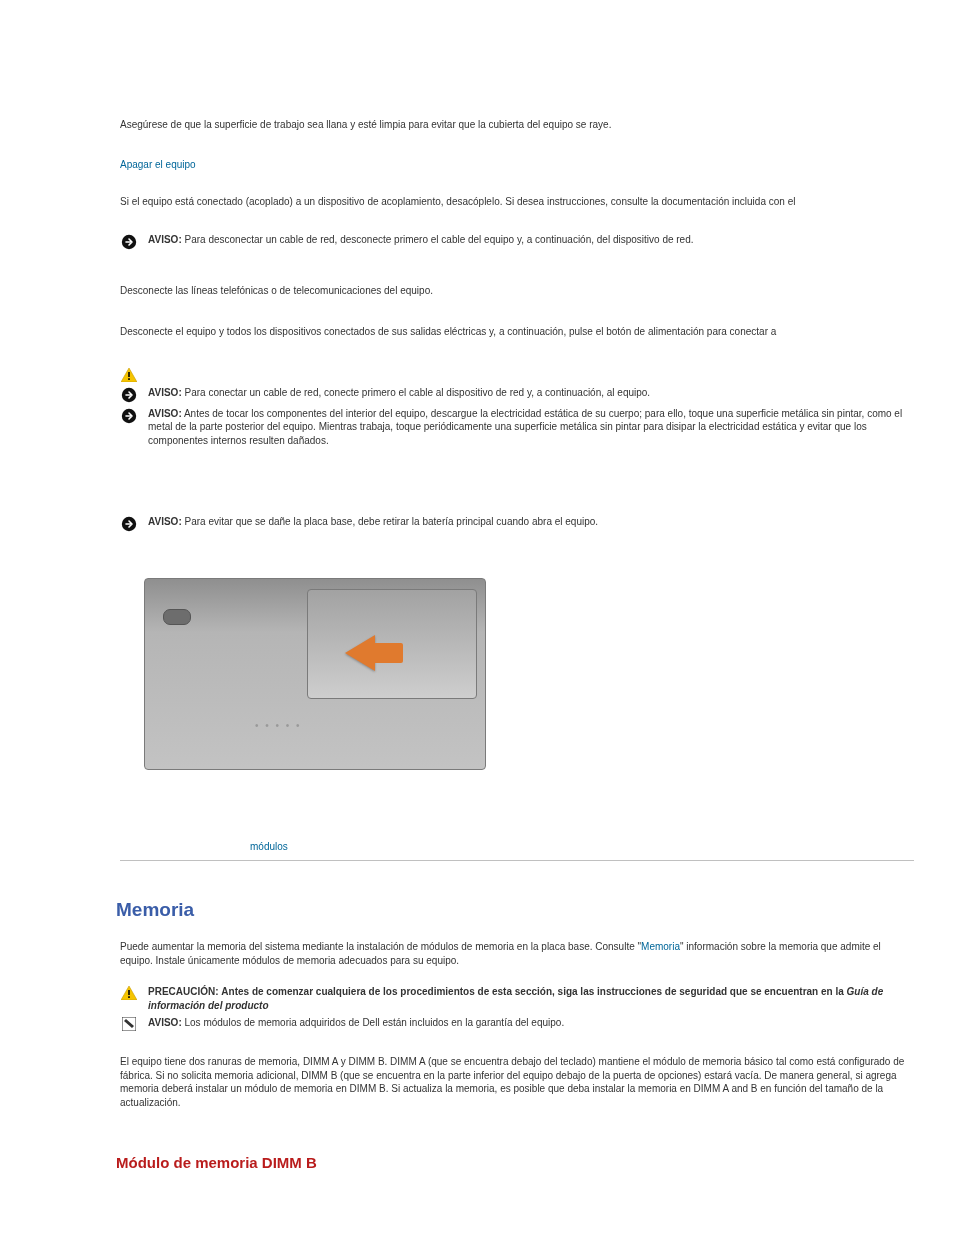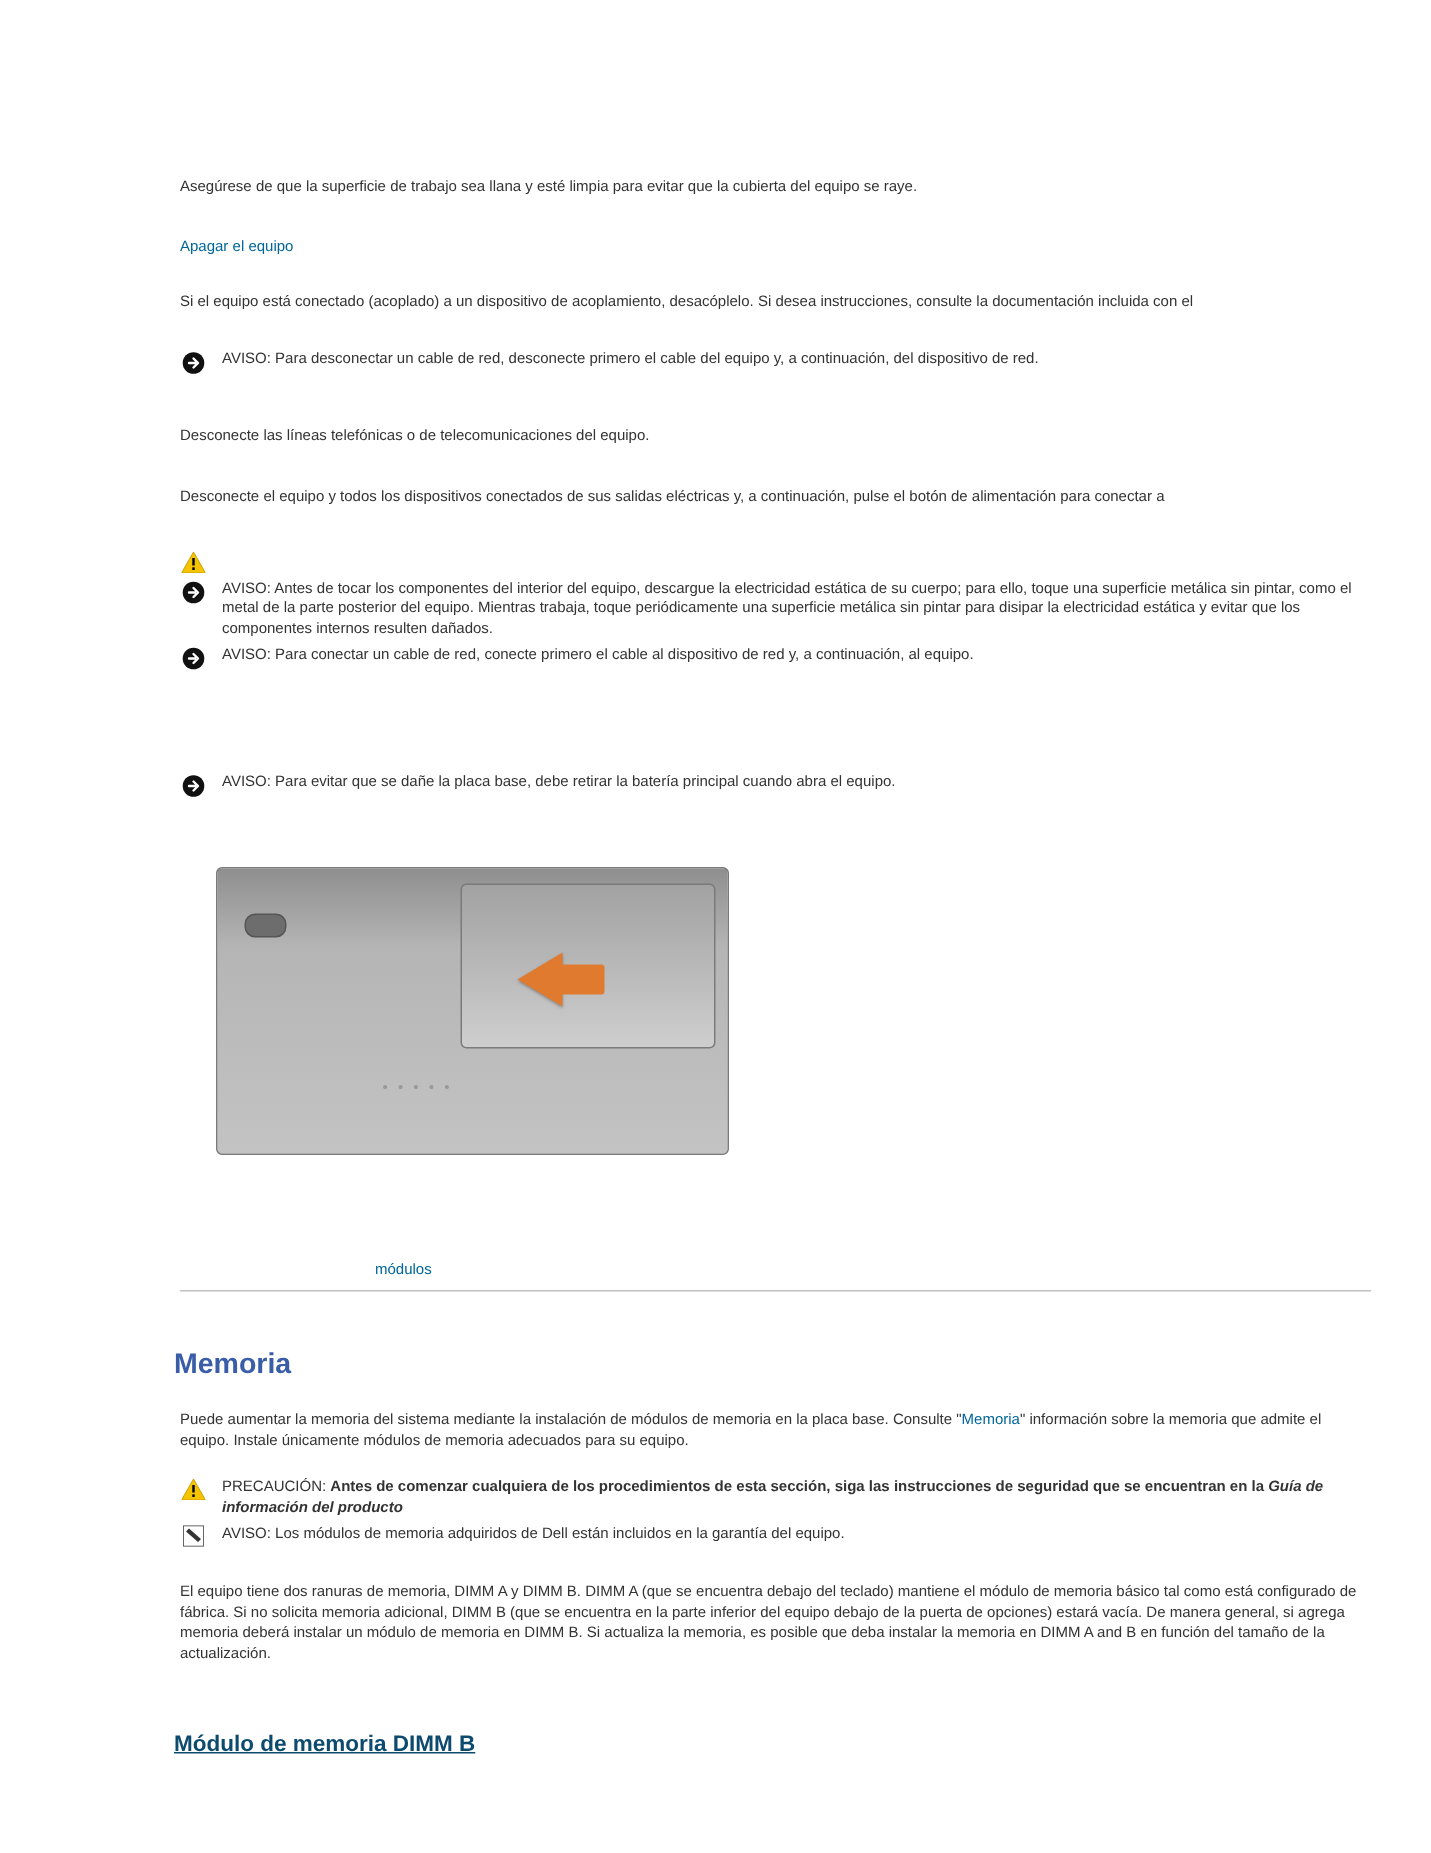--- a/index.html
+++ b/index.html
@@ -41,44 +41,43 @@
     border-top: 1px solid #c0c0c0;
     margin: 6px 0 6px 0;
   }
   .h1-blue {
     color: #3a5da8;
     font-size: 19px;
     font-weight: bold;
     margin: 0 0 4px -4px;
   }
   .h2-blue {
-    color: #0c4a6e;
+    color: #b91c1c;
     font-size: 15px;
     font-weight: bold;
     margin: 0 0 4px -4px;
-    text-decoration: underline;
   }
   .admon {
     display: flex;
     align-items: flex-start;
     gap: 10px;
     margin: 4px 0;
   }
   .admon .icon-col {
     width: 18px;
     flex: 0 0 18px;
     display: flex;
     justify-content: center;
     padding-top: 1px;
   }
   .admon .text-col {
     flex: 1 1 auto;
   }
   .admon .label {
-    font-weight: normal;
+    font-weight: bold;
   }
   .admon .caution .label,
   .caution-text { color: #1a1a1a; }
   .bold { font-weight: bold; }
   .italic { font-style: italic; }
   .link-bar {
     margin-left: 0;
     margin-top: 6px;
   }
   .link-only {
@@ -196,36 +195,36 @@
       <div class="icon-col">
         <span class="icon-notice">
           <svg width="16" height="16" viewBox="0 0 16 16">
               <circle cx="8" cy="8" r="7.2" fill="#111"></circle>
               <path d="M5 8 L9 8 M8 5 L11 8 L8 11" stroke="#fff" stroke-width="1.6" fill="none" stroke-linecap="round" stroke-linejoin="round"></path>
             </svg>
         </span>
       </div>
       <div class="text-col">
         <span class="label">AVISO:</span>
-        <span>Antes de tocar los componentes del interior del equipo, descargue la electricidad estática de su cuerpo; para ello, toque una superficie metálica sin pintar, como el metal de la parte posterior del equipo. Mientras trabaja, toque periódicamente una superficie metálica sin pintar para disipar la electricidad estática y evitar que los componentes internos resulten dañados.</span>
+        <span>Para conectar un cable de red, conecte primero el cable al dispositivo de red y, a continuación, al equipo.</span>
       </div>
     </div>
 
     <div class="admon">
       <div class="icon-col">
         <span class="icon-notice">
           <svg width="16" height="16" viewBox="0 0 16 16">
               <circle cx="8" cy="8" r="7.2" fill="#111"></circle>
               <path d="M5 8 L9 8 M8 5 L11 8 L8 11" stroke="#fff" stroke-width="1.6" fill="none" stroke-linecap="round" stroke-linejoin="round"></path>
             </svg>
         </span>
       </div>
       <div class="text-col">
         <span class="label">AVISO:</span>
-        <span>Para conectar un cable de red, conecte primero el cable al dispositivo de red y, a continuación, al equipo.</span>
+        <span>Antes de tocar los componentes del interior del equipo, descargue la electricidad estática de su cuerpo; para ello, toque una superficie metálica sin pintar, como el metal de la parte posterior del equipo. Mientras trabaja, toque periódicamente una superficie metálica sin pintar para disipar la electricidad estática y evitar que los componentes internos resulten dañados.</span>
       </div>
     </div>
 
     <div class="vspace-60"></div>
 
     <div class="admon">
       <div class="icon-col">
         <span class="icon-notice">
           <svg width="16" height="16" viewBox="0 0 16 16">
               <circle cx="8" cy="8" r="7.2" fill="#111"></circle>

